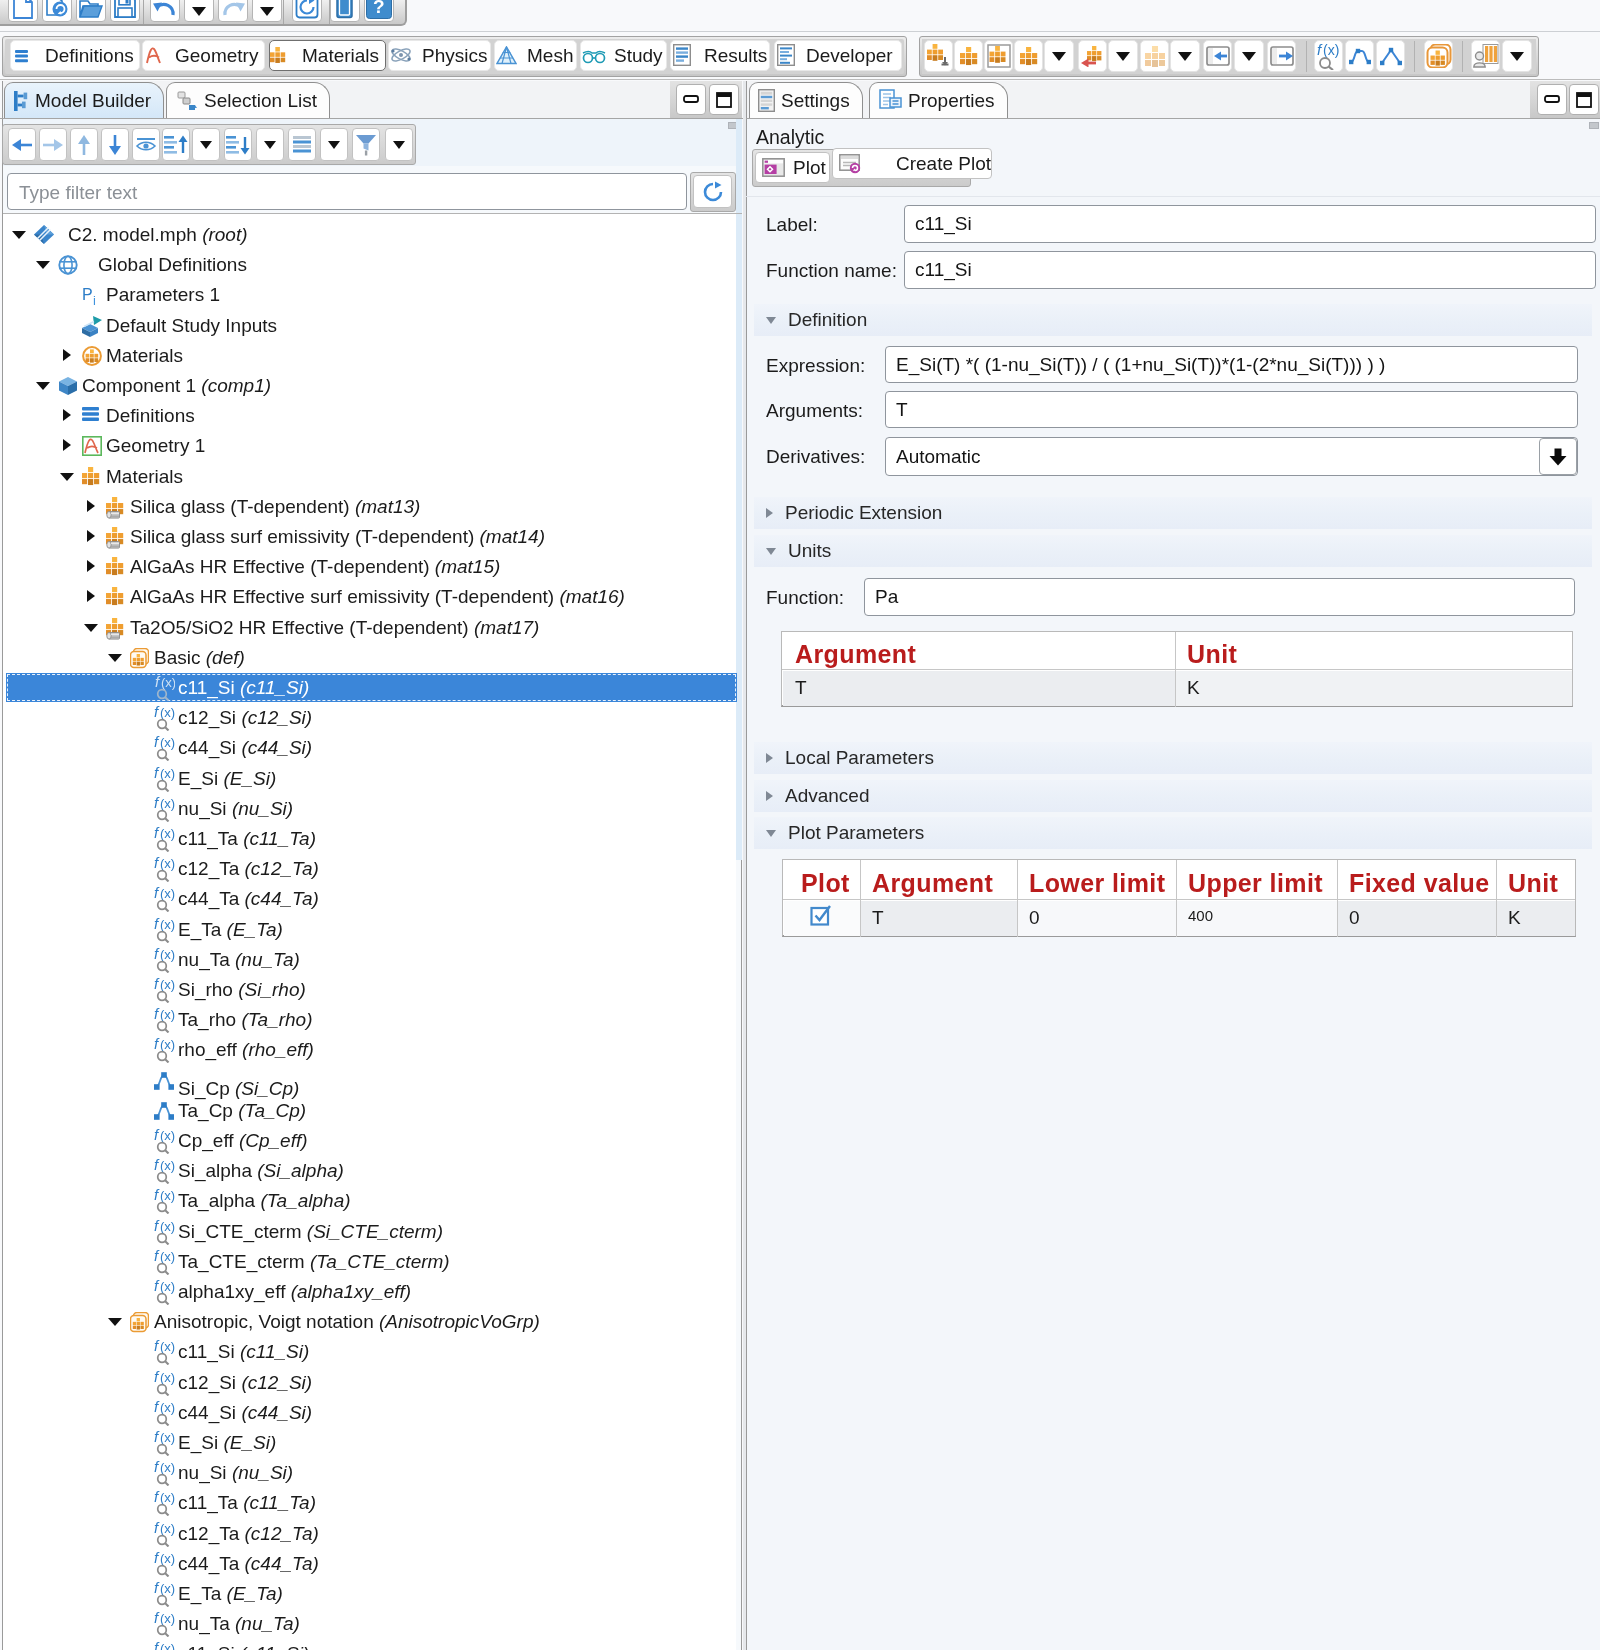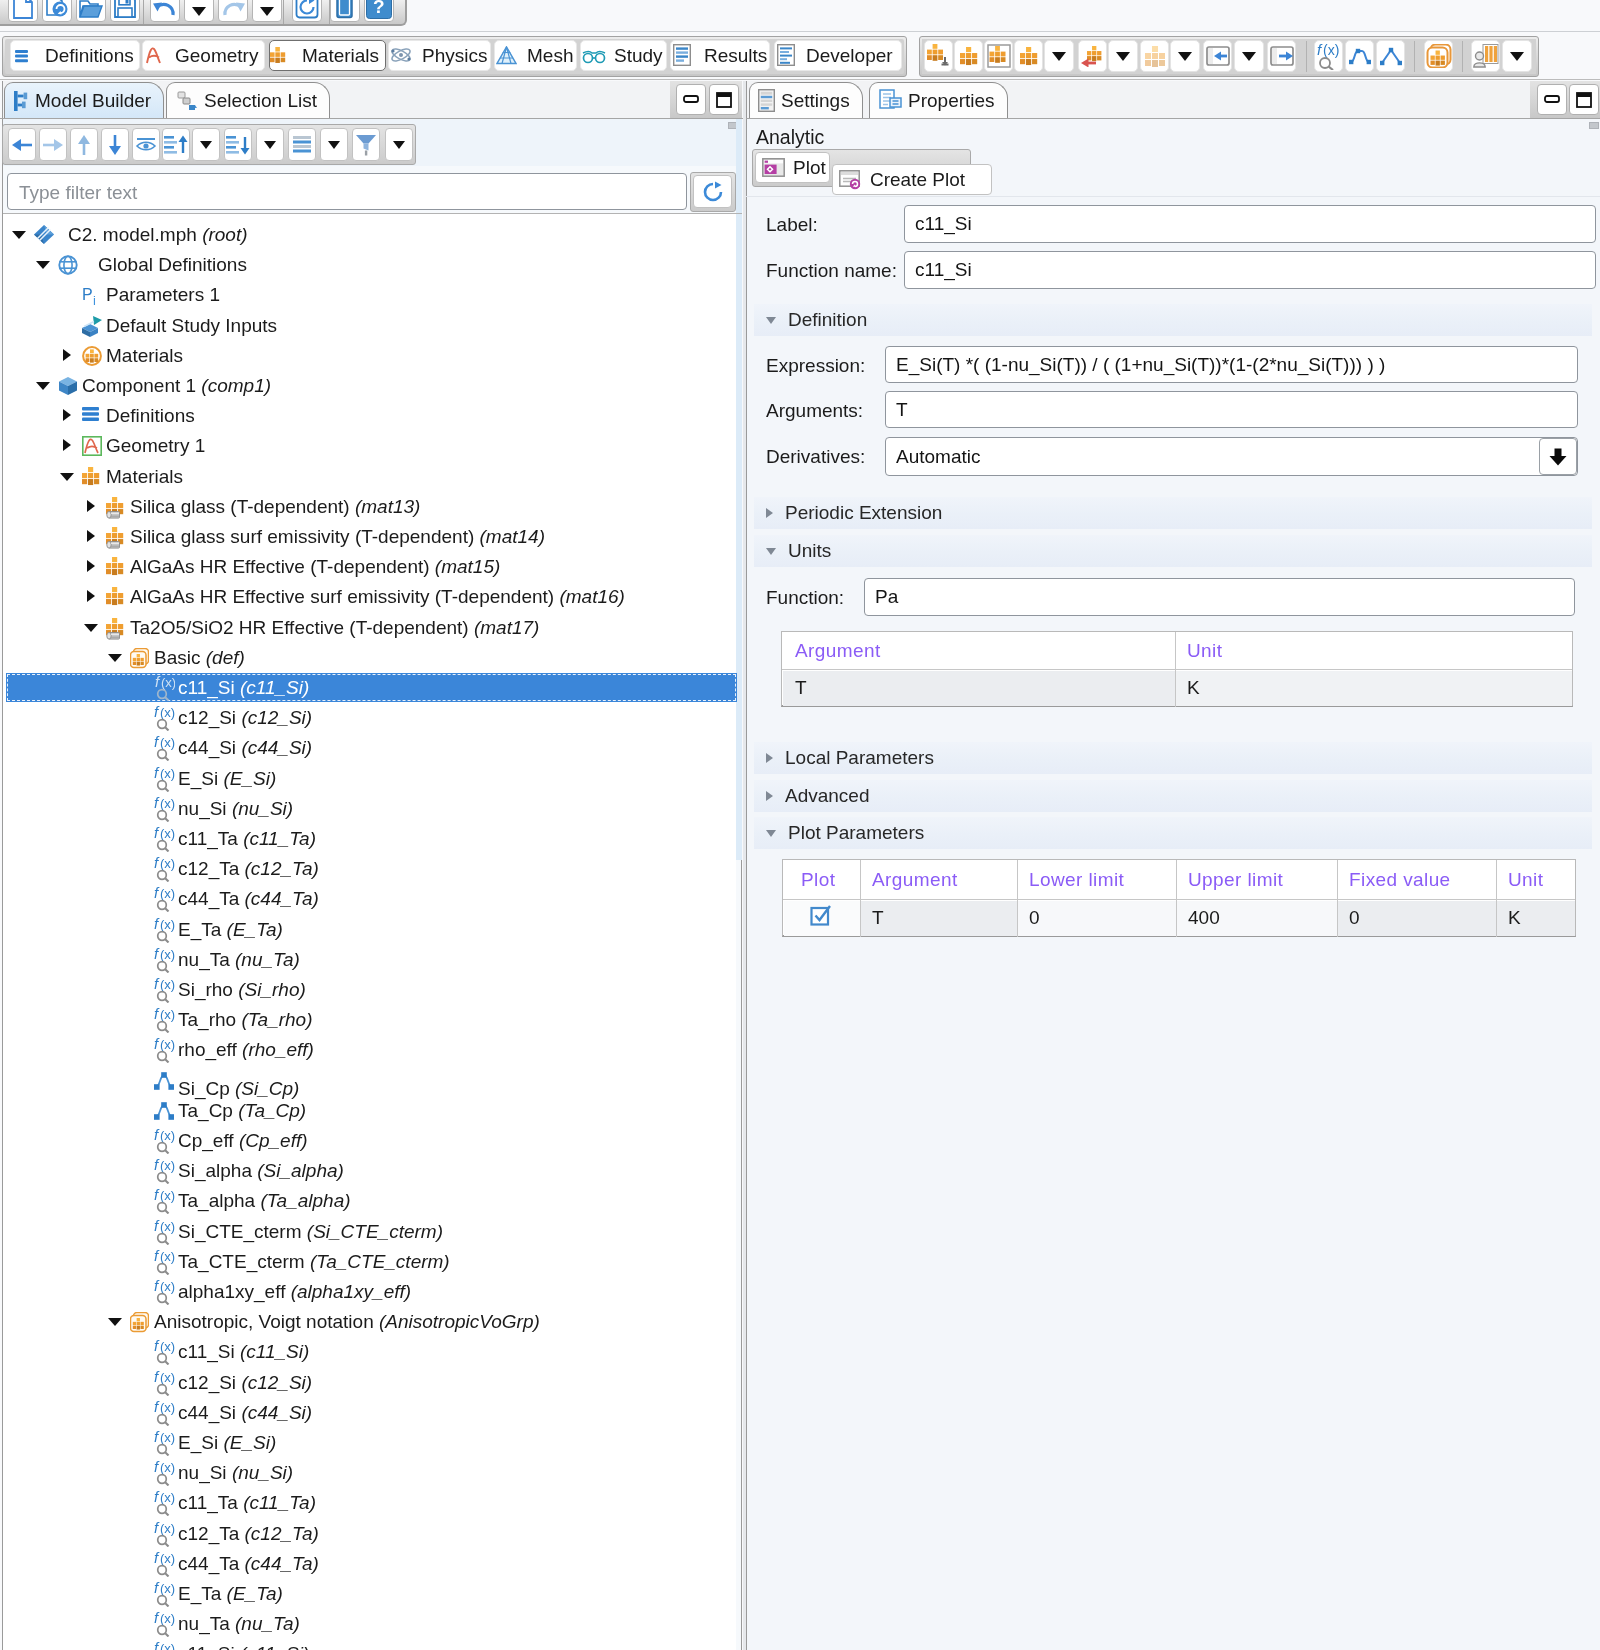--- a/index.html
+++ b/index.html
@@ -11,21 +11,21 @@
 .row{position:absolute;height:30px;display:flex;align-items:center;font-size:19px;white-space:nowrap}
 .row i{font-style:italic}
 .tlabel{position:absolute;font-size:19px;color:#1b1b1b;white-space:nowrap}
 .inp{position:absolute;background:#fff;border:1px solid #8f959d;border-radius:4px;font-size:19px;color:#141414;display:flex;align-items:center;padding-left:10px;white-space:nowrap}
 .band{position:absolute;left:754px;width:838px;height:32px;background:linear-gradient(#f0f4fa 0%,#eaf0f8 55%,#e7edf7 100%);display:flex;align-items:center;font-size:19px;color:#272727}
 .band .tri{margin-left:12px;margin-right:12px}
 .trid{width:0;height:0;border-left:5.5px solid transparent;border-right:5.5px solid transparent;border-top:7px solid #7f8894}
 .trir{width:0;height:0;border-top:5.5px solid transparent;border-bottom:5.5px solid transparent;border-left:7px solid #7f8894}
 .arrR{width:0;height:0;border-top:6.5px solid transparent;border-bottom:6.5px solid transparent;border-left:8.5px solid #111}
 .arrD{width:0;height:0;border-left:7.5px solid transparent;border-right:7.5px solid transparent;border-top:8.5px solid #111}
-.thead{font-weight:normal;color:#8b5cf6;font-size:19px;letter-spacing:.4px}
+.thead{font-weight:bold;color:#b91c1c;font-size:25px;letter-spacing:.4px}
 .tab{position:absolute;top:82px;height:36px;display:flex;align-items:center;border:1px solid #8f8f8f;border-bottom:none;border-radius:9px 16px 0 0;font-size:19px;padding:0 12px 0 9px;white-space:nowrap;background:#fdfdfd}
 svg{display:block}
 </style></head><body>
 
 <svg width="0" height="0" style="position:absolute">
     <defs>
 <g id="g-grid">
         <rect x="7" y="0" width="6" height="6" fill="#f9b43f"></rect>
         <rect x="0" y="7" width="6" height="6" fill="#f3a435"></rect>
         <rect x="7" y="7" width="6" height="6" fill="#ee9d2e"></rect>
@@ -1021,21 +1021,21 @@
 <div class="btn" style="left:755px;top:152px;width:75px;height:31px;border-color:#c2c2c2;justify-content:flex-start;padding-left:6px">
     <svg width="23" height="19" viewBox="0 0 23 19">
       <rect x="0.8" y="0.8" width="21.4" height="17.4" fill="#e8e8e8" stroke="#909090" stroke-width="1.5"></rect>
       <rect x="2" y="2" width="19" height="3.4" fill="#fdfdfd"></rect>
       <rect x="2.6" y="2.6" width="3.4" height="2.2" fill="#b53fa4"></rect>
       <rect x="2.6" y="6.6" width="12" height="9.4" fill="#b53fa4"></rect>
       <path d="M5.5 11.3 L8 8.8 L10.5 11.3 L8 13.8 Z" fill="none" stroke="#fff" stroke-width="1.5"></path>
     </svg>
     <span style="margin-left:8px;font-size:19px">Plot</span>
   </div>
-<div class="btn" style="left:832px;top:164px;width:160px;height:31px;border-color:#c2c2c2;justify-content:flex-start;padding-left:6px">
+<div class="btn" style="left:832px;top:148px;width:160px;height:31px;border-color:#c2c2c2;justify-content:space-between;padding-left:6px">
     <svg width="23" height="20" viewBox="0 0 23 20">
       <rect x="0.8" y="0.8" width="19.4" height="15.4" fill="#fdfdfd" stroke="#909090" stroke-width="1.5"></rect>
       <rect x="2" y="2" width="17" height="3" fill="#dcdcdc"></rect>
       <path d="M4 8.5 H17 M4 11.5 H13" stroke="#b9b9b9" stroke-width="1.6"></path>
       <circle cx="16" cy="14" r="5.2" fill="#b53fa4"></circle>
       <path d="M13.5 14 a2.5 2.5 0 1 1 2.5 2.5" stroke="#fff" stroke-width="1.5" fill="none"></path>
       <polygon points="16.6,16.9 13.8,16.4 15.9,14.4" fill="#fff"></polygon>
     </svg>
     <span style="margin-left:8px;font-size:19px">Create Plot</span>
   </div>
@@ -1094,15 +1094,15 @@
 <div class="abs" style="left:555px;top:41px;width:158px;height:35px;background:#ebedf0"></div>
 <div class="abs" style="left:714px;top:41px;width:78px;height:35px;background:#ebedf0"></div>
 <div class="abs" style="left:27px;top:44px">
       <svg width="22" height="22" viewBox="0 0 22 22">
         <rect x="1.5" y="4" width="16.5" height="16.5" fill="#fff" stroke="#4289cc" stroke-width="2.2"></rect>
         <path d="M5.5 11.5 L9.5 16 L20 2" stroke="#4289cc" stroke-width="2.4" fill="none"></path>
       </svg>
     </div>
 <div class="abs" style="left:89px;top:47px;font-size:19px">T</div>
 <div class="abs" style="left:246px;top:47px;font-size:19px">0</div>
-<div class="abs" style="left:405px;top:47px;font-size:19px">400</div>
+<div class="abs" style="left:405px;top:47px;font-size:15px">400</div>
 <div class="abs" style="left:566px;top:47px;font-size:19px">0</div>
 <div class="abs" style="left:725px;top:47px;font-size:19px">K</div>
 </div>
 </body></html>

